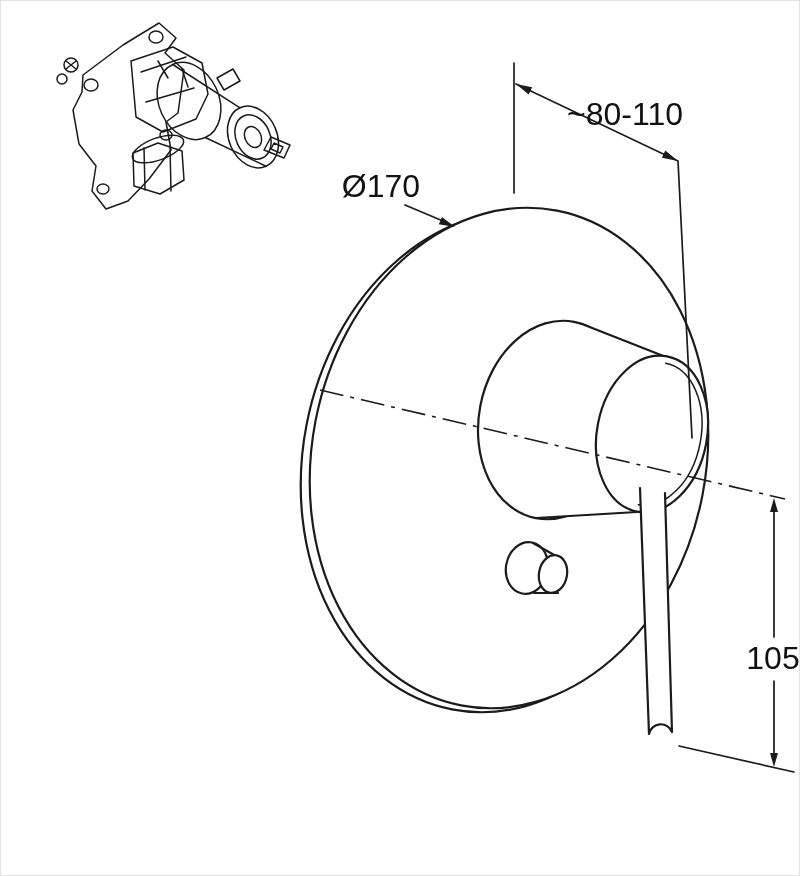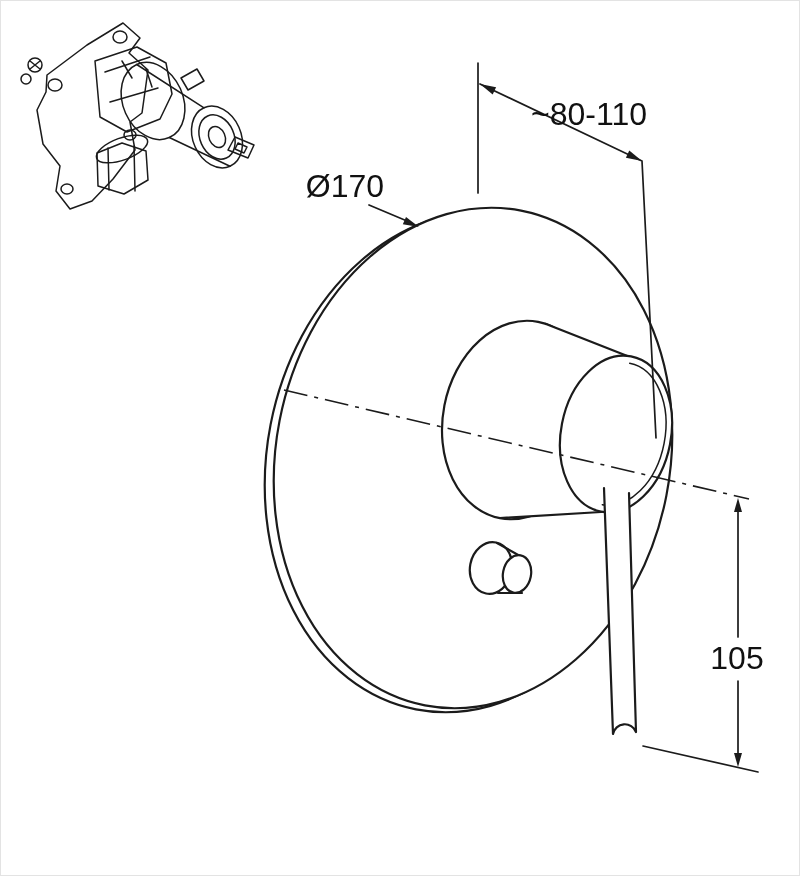--- a/index.html
+++ b/index.html
@@ -1,19 +1,19 @@
 <!DOCTYPE html>
 <html><head>
 <meta charset="utf-8">
 <style>
   html,body{margin:0;padding:0;background:#ffffff;}
   .page{
     position:relative;width:800px;height:876px;background:#ffffff;
     border:1px solid #e3e3e3;box-sizing:border-box;
-    font-family:"Liberation Sans",sans-serif;overflow:hidden;
+    font-family:"Liberation Sans",sans-serif;overflow:hidden;padding-left:36px;
   }
   svg{display:block;}
   .outline{fill:none;stroke:#1b1b1b;stroke-width:2.2;stroke-linecap:round;stroke-linejoin:round;}
   .outline-fill{fill:#ffffff;stroke:#1b1b1b;stroke-width:2.2;}
   .thin{fill:none;stroke:#1b1b1b;stroke-width:1.5;stroke-linecap:round;stroke-linejoin:round;}
   .dim{fill:none;stroke:#1b1b1b;stroke-width:1.7;stroke-linecap:round;}
   .arrow{fill:#1b1b1b;stroke:none;}
   .white{fill:#ffffff;stroke:none;}
   .centerline{fill:none;stroke:#1b1b1b;stroke-width:1.6;stroke-dasharray:24 7 4 7;}
   .dimtext{font-family:"Liberation Sans",sans-serif;font-size:32px;fill:#111111;}

